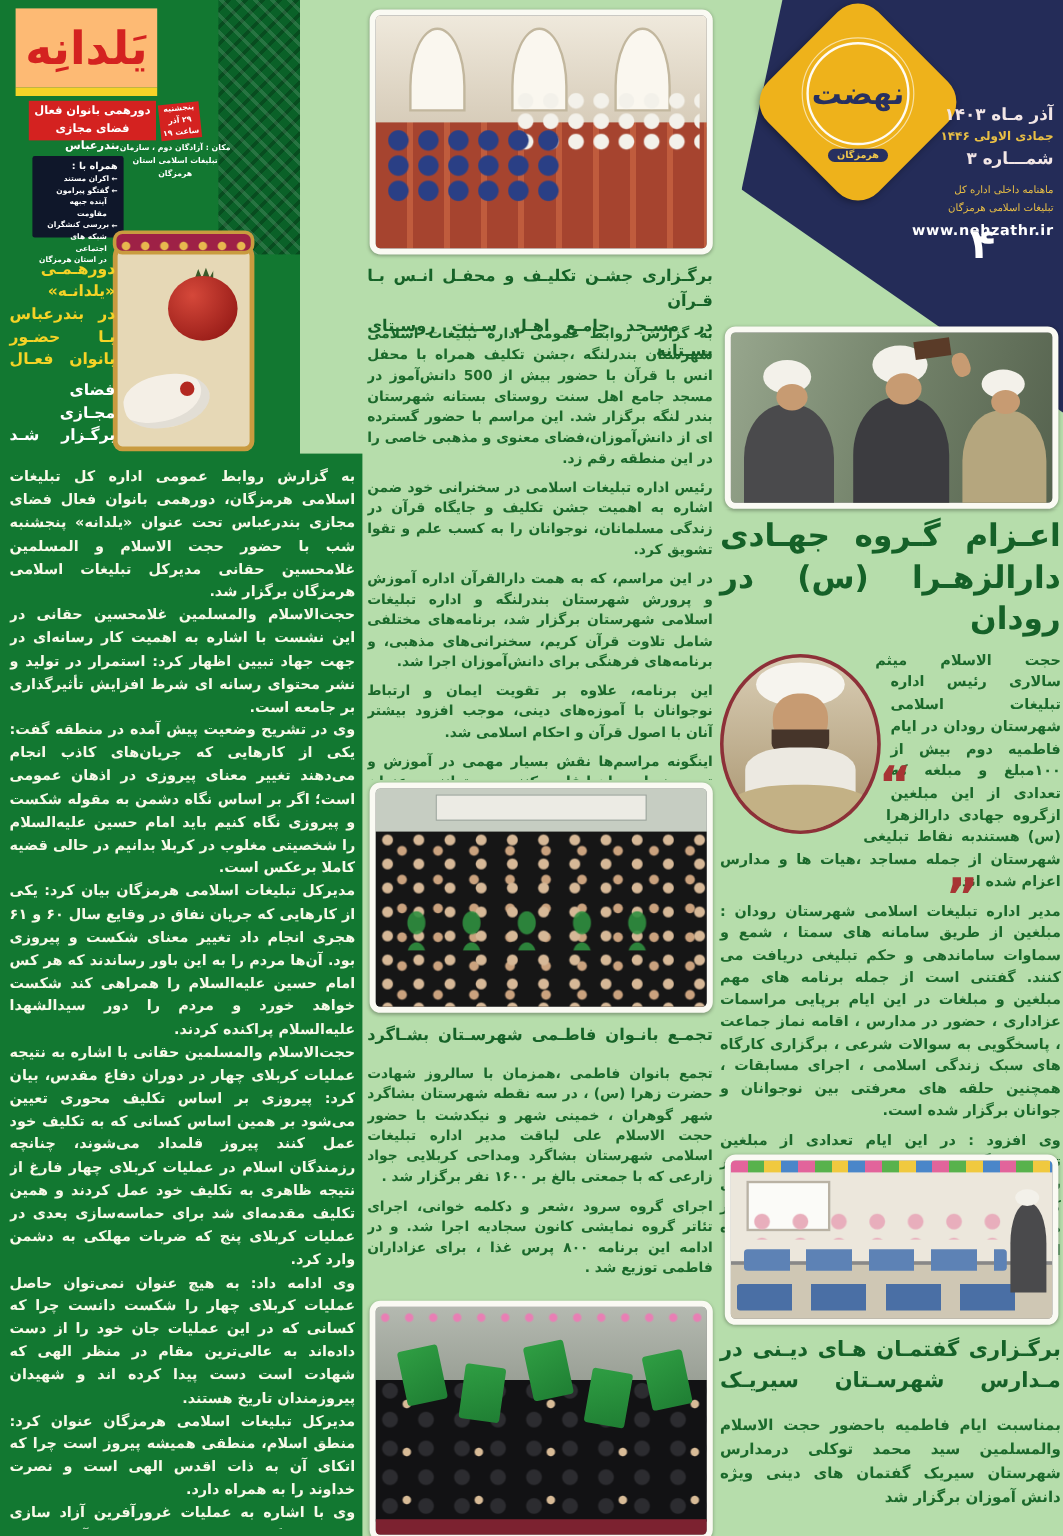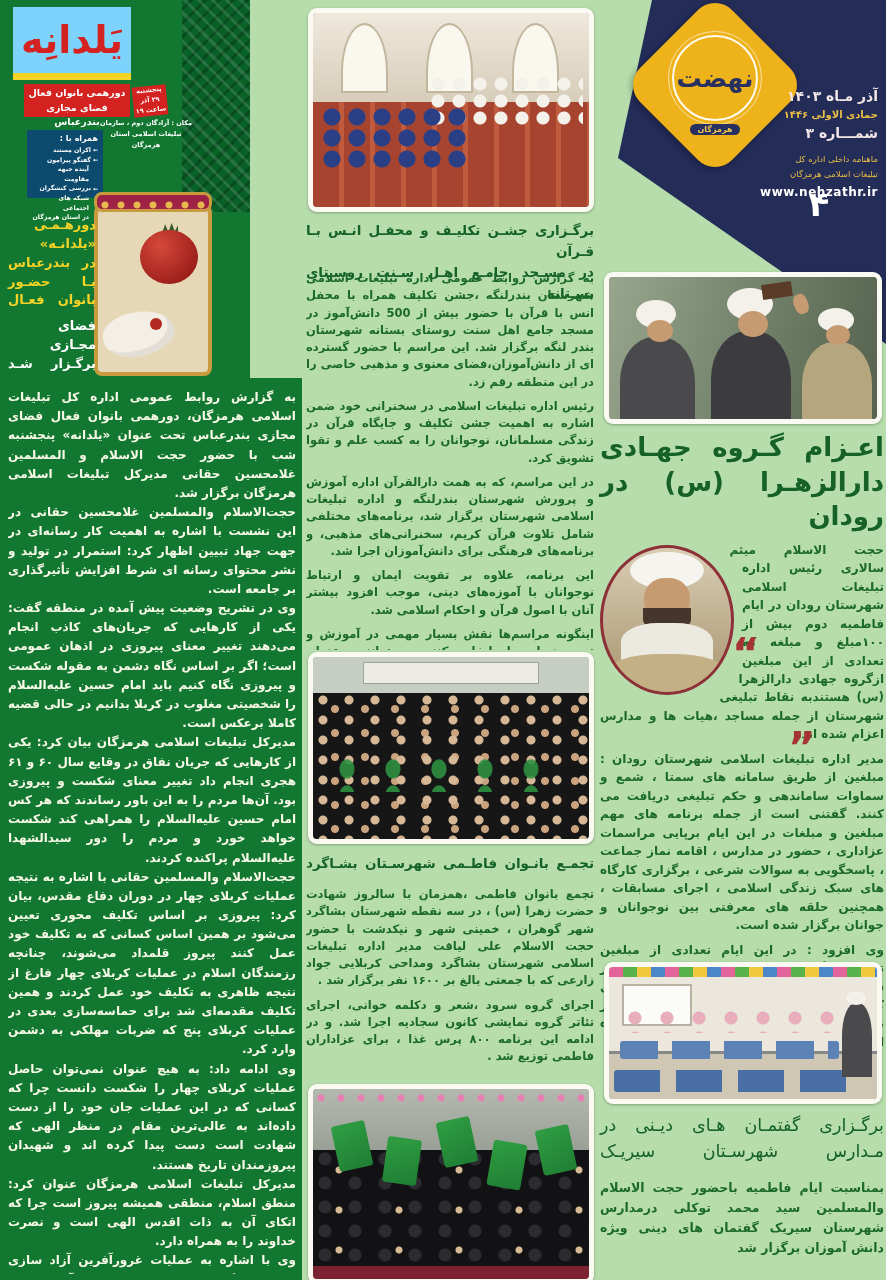--- a/index.html
+++ b/index.html
@@ -4,29 +4,29 @@
 <style>
   *{box-sizing:border-box;margin:0;padding:0}
   html,body{width:886px;height:1280px;overflow:hidden}
   body{position:relative;background:#b6ddab;font-family:"DejaVu Sans",sans-serif;direction:rtl}
   
   #poster{position:absolute;left:0;top:0;width:250px;height:380px;background:#127831}
   #left-panel{position:absolute;left:0;top:378px;width:302px;height:902px;background:#127831}
   #pattern{position:absolute;left:182px;top:0;width:68px;height:212px;background-color:#0a6128;
     background-image:repeating-linear-gradient(45deg,rgba(255,255,255,.12) 0 3px,transparent 3px 10px),
     repeating-linear-gradient(-45deg,rgba(0,0,0,.22) 0 3px,transparent 3px 10px)}
-  #mast-box{position:absolute;left:13px;top:7px;width:118px;height:66px;background:#7dd3fc;display:flex;align-items:center;justify-content:center}
+  #mast-box{position:absolute;left:13px;top:7px;width:118px;height:66px;background:#fdba74;display:flex;align-items:center;justify-content:center}
   #mast-box span{font-size:38px;font-weight:bold;color:#d42220}
   #mast-bar{position:absolute;left:13px;top:73px;width:118px;height:7px;background:#f5d327}
   #mast-band{position:absolute;left:24px;top:84px;width:106px;height:33px;background:#d42220;color:#fff;
     font-size:9.5px;font-weight:bold;text-align:center;line-height:1.55;padding-top:2px}
   #mast-date{position:absolute;left:133px;top:86px;width:34px;height:30px;background:#d42220;color:#fff;
     font-size:6.5px;font-weight:bold;text-align:center;display:flex;flex-direction:column;justify-content:center;transform:rotate(-6deg);line-height:1.5}
   #mast-venue{position:absolute;left:96px;top:118px;width:100px;color:#fff;font-size:6.5px;font-weight:bold;text-align:center;line-height:1.7}
-  #mast-list{position:absolute;left:27px;top:130px;width:76px;height:68px;background:#0c4a6e;color:#fff;padding:4px 5px;border-radius:2px}
+  #mast-list{position:absolute;left:27px;top:130px;width:76px;height:68px;background:#0f172a;color:#fff;padding:4px 5px;border-radius:2px}
   #mast-list .wl-title{font-size:8px;font-weight:bold;margin-bottom:2px}
   #mast-list .wl-item{font-size:6.2px;line-height:1.55;display:flex;align-items:center;gap:2px;font-weight:bold}
   #mast-list .wl-arrow{font-size:6px}
   #mast-list .indent{padding-right:9px}
   
   #frame{position:absolute;left:94px;top:200px;width:118px;height:176px;background:#e6d8b6;border:4px solid #c99b3f;border-radius:14px 14px 8px 8px}
   #frame-band{position:absolute;left:-4px;right:-4px;top:-12px;height:20px;background-color:#9e2146;border:3px solid #c99b3f;border-radius:8px;
     background-image:radial-gradient(circle 3px at 8px 10px,#e7b84e 3px,transparent 4px);background-size:16px 20px}
   #pome{position:absolute;right:10px;top:26px;width:58px;height:54px;border-radius:50%;background:radial-gradient(circle at 35% 30%,#d5483a,#9c1f1a 75%)}
   #pome-crown{position:absolute;right:30px;top:18px;width:16px;height:11px;background:#3a5a2a;clip-path:polygon(0 100%,20% 20%,40% 90%,60% 10%,80% 85%,100% 30%,100% 100%)}
@@ -62,21 +62,21 @@
   #art1{position:absolute;left:600px;top:430px;width:284px}
   .h-big div{color:#156128;font-size:26px;font-weight:bold;line-height:1.33;text-align:justify;text-align-last:justify}
   #art1-body{margin-top:7px;position:relative;color:#1b692b;font-size:12px;font-weight:bold;line-height:1.54;text-align:justify}
   #art1-body p{margin:0 0 6px}
   #portrait{float:left;width:134px;height:150px;margin:4px 8px 4px 0;border-radius:50%;border:3px solid #8d3038;
     shape-outside:circle(52%);shape-margin:6px;overflow:hidden;position:relative;background:linear-gradient(#d9cdb4,#a8946f)}
   .q{position:absolute;font-size:42px;font-weight:bold;color:#a73434;line-height:1}
   #q1{left:132px;top:92px}
   #q2{left:188px;top:186px}
   #art2{position:absolute;left:600px;top:1112px;width:284px}
-  .h-r2 div{color:#156128;font-size:17.5px;font-weight:normal;line-height:1.5;text-align:justify;text-align-last:justify}
+  .h-r2 div{color:#156128;font-size:17.5px;font-weight:bold;line-height:1.5;text-align:justify;text-align-last:justify}
   #art2-body{margin-top:13px;color:#1b692b;font-size:12.5px;font-weight:bold;line-height:1.6;text-align:justify}
   
   .sc{position:absolute;inset:0}
   
   .pm-wall{position:absolute;left:0;right:0;top:0;height:48%;background:linear-gradient(#efe9dc,#d6cbb8)}
   .pm-arch{position:absolute;top:5%;width:17%;height:36%;background:#faf7ef;border:2px solid #c2b79e;border-radius:50% 50% 0 0/70% 70% 0 0}
   .pm-a1{left:10%}.pm-a2{left:41%}.pm-a3{left:72%}
   .pm-carpet{position:absolute;left:0;right:0;bottom:0;height:54%;background:repeating-linear-gradient(90deg,#a6442f 0 26px,#c05c3d 26px 31px)}
   .pm-girls{position:absolute;left:42%;right:2%;top:32%;height:52px;background:radial-gradient(circle 6px at 9px 9px,#f3f1ea 6px,transparent 7px);background-size:21px 17px}
   .pm-boys{position:absolute;left:3%;right:42%;top:48%;height:62px;background:radial-gradient(circle 8px at 11px 11px,#2a3f85 8px,transparent 9px);background-size:25px 21px}

